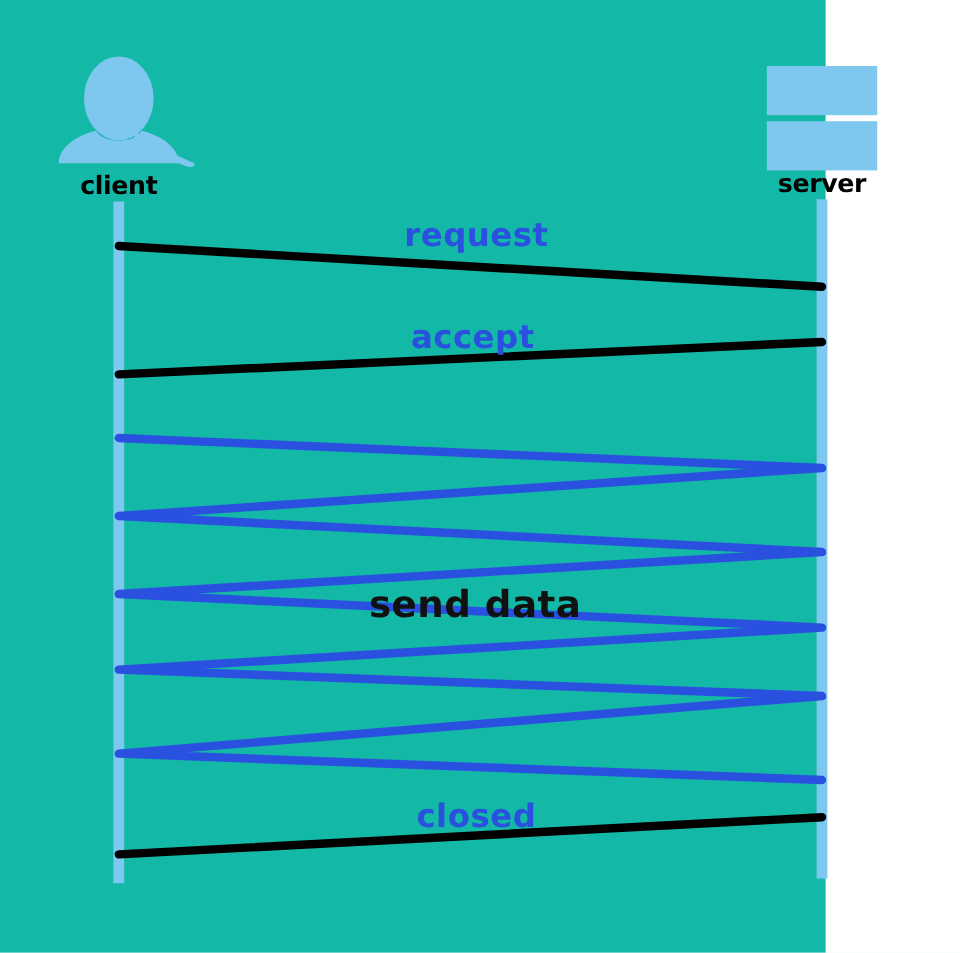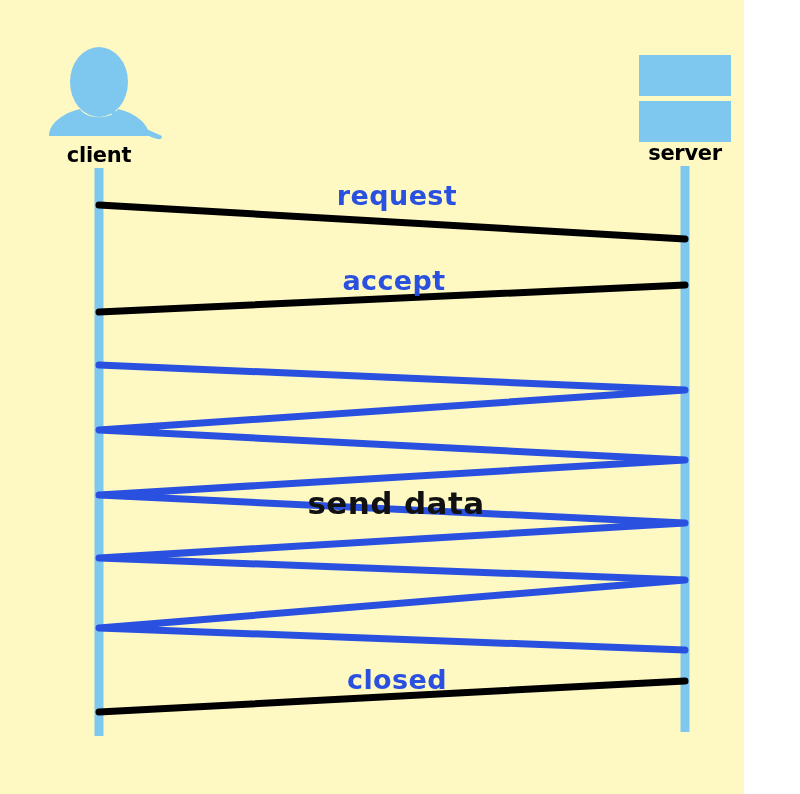--- a/index.html
+++ b/index.html
@@ -8,23 +8,23 @@
     background: #ffffff;
   }
   body {
     width: 800px;
     height: 794px;
     font-family: "DejaVu Sans", sans-serif;
     overflow: hidden;
   }
   #diagram-root {
     position: relative;
-    width: 744px;
+    width: 688px;
     height: 794px;
-    background: #fef9c3;
+    background: #14b8a6;
   }
   #seq-svg {
     position: absolute;
     left: 0;
     top: 0;
     width: 800px;
     height: 794px;
     display: block;
   }
   .actor-label {

